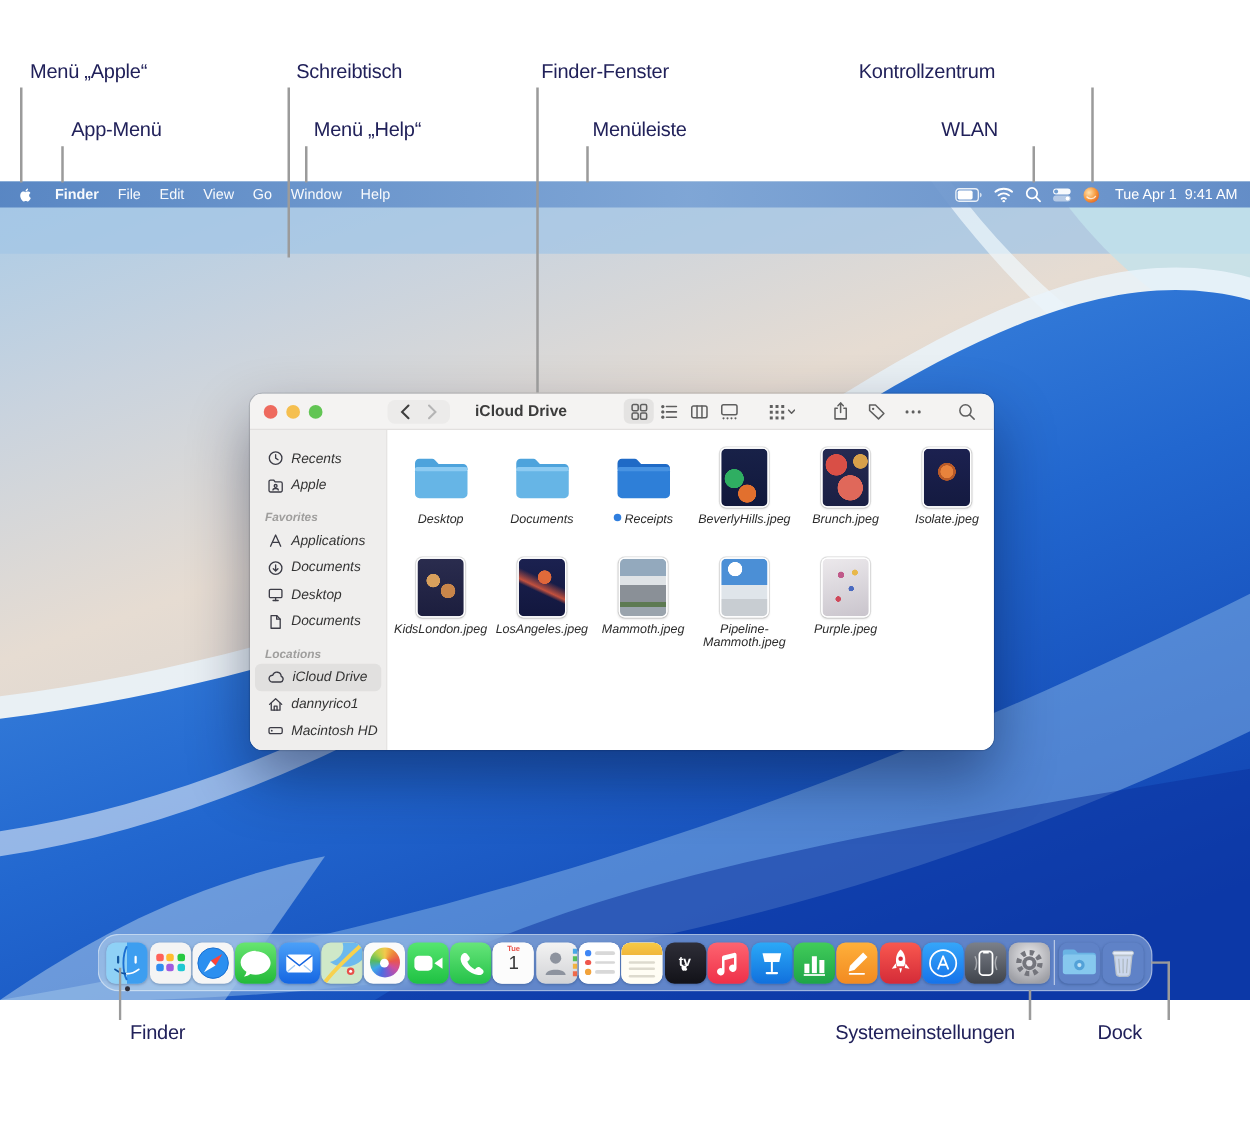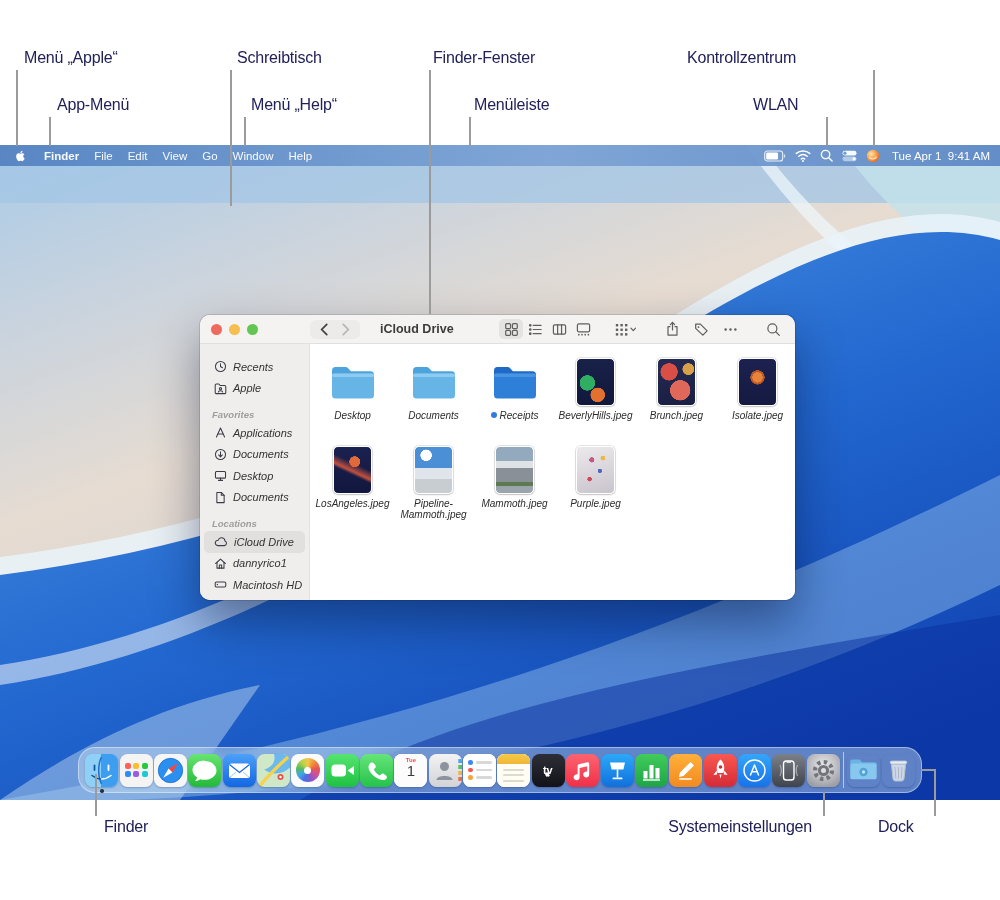--- a/index.html
+++ b/index.html
@@ -464,35 +464,41 @@
               <div class="flabel">Brunch.jpeg</div>
             </div>
             <div class="cell">
               <div class="icon-box">
                 <span class="thumb" style="background:radial-gradient(circle at 50% 40%, #e8833c 0 15%, #b85a28 16% 21%, transparent 22%), linear-gradient(#1c2150,#141a40)"></span>
               </div>
               <div class="flabel">Isolate.jpeg</div>
             </div>
             <div class="cell">
               <div class="icon-box">
+                <span class="thumb" style="background:radial-gradient(circle at 34% 38%, #d8a05c 0 14%, transparent 15%), radial-gradient(circle at 66% 56%, #c8854a 0 16%, transparent 17%), linear-gradient(#2a2c4e,#1c1e3e)"></span>
+              </div>
+              <div class="flabel">KidsLondon.jpeg</div>
+            </div>
+            <div class="cell">
+              <div class="icon-box">
                 <span class="thumb" style="background:linear-gradient(25deg, transparent 42%, rgba(225,90,60,.85) 48%, transparent 62%), radial-gradient(circle at 56% 32%, #e06a3a 0 14%, transparent 15%), linear-gradient(#1b2150,#12173e)"></span>
               </div>
               <div class="flabel">LosAngeles.jpeg</div>
             </div>
             <div class="cell">
               <div class="icon-box">
+                <span class="thumb" style="background:linear-gradient(#93a9bd 0 30%, #dfe3e6 30% 45%, #8a9097 45% 76%, #5d7a52 76% 84%, #9aa4ad 84%)"></span>
+              </div>
+              <div class="flabel">Mammoth.jpeg</div>
+            </div>
+            <div class="cell">
+              <div class="icon-box">
                 <span class="thumb" style="background:radial-gradient(circle at 30% 18%, #ffffff 0 12%, transparent 13%), linear-gradient(#4b8fd6 0 45%, #dfe5ea 45% 70%, #c8cdd2 70%)"></span>
               </div>
               <div class="flabel">Pipeline-Mammoth.jpeg</div>
-            </div>
-            <div class="cell">
-              <div class="icon-box">
-                <span class="thumb" style="background:linear-gradient(#93a9bd 0 30%, #dfe3e6 30% 45%, #8a9097 45% 76%, #5d7a52 76% 84%, #9aa4ad 84%)"></span>
-              </div>
-              <div class="flabel">Mammoth.jpeg</div>
             </div>
             <div class="cell">
               <div class="icon-box">
                 <span class="thumb" style="background:radial-gradient(circle at 40% 28%, #c05a8a 0 6%, transparent 7%), radial-gradient(circle at 62% 52%, #4a6ac0 0 6%, transparent 7%), radial-gradient(circle at 34% 70%, #d0485a 0 5%, transparent 6%), radial-gradient(circle at 70% 24%, #e8b84a 0 5%, transparent 6%), linear-gradient(165deg,#ece9ec,#c9c4cc)"></span>
               </div>
               <div class="flabel">Purple.jpeg</div>
             </div>
           </div>
       </div>
     </div>

